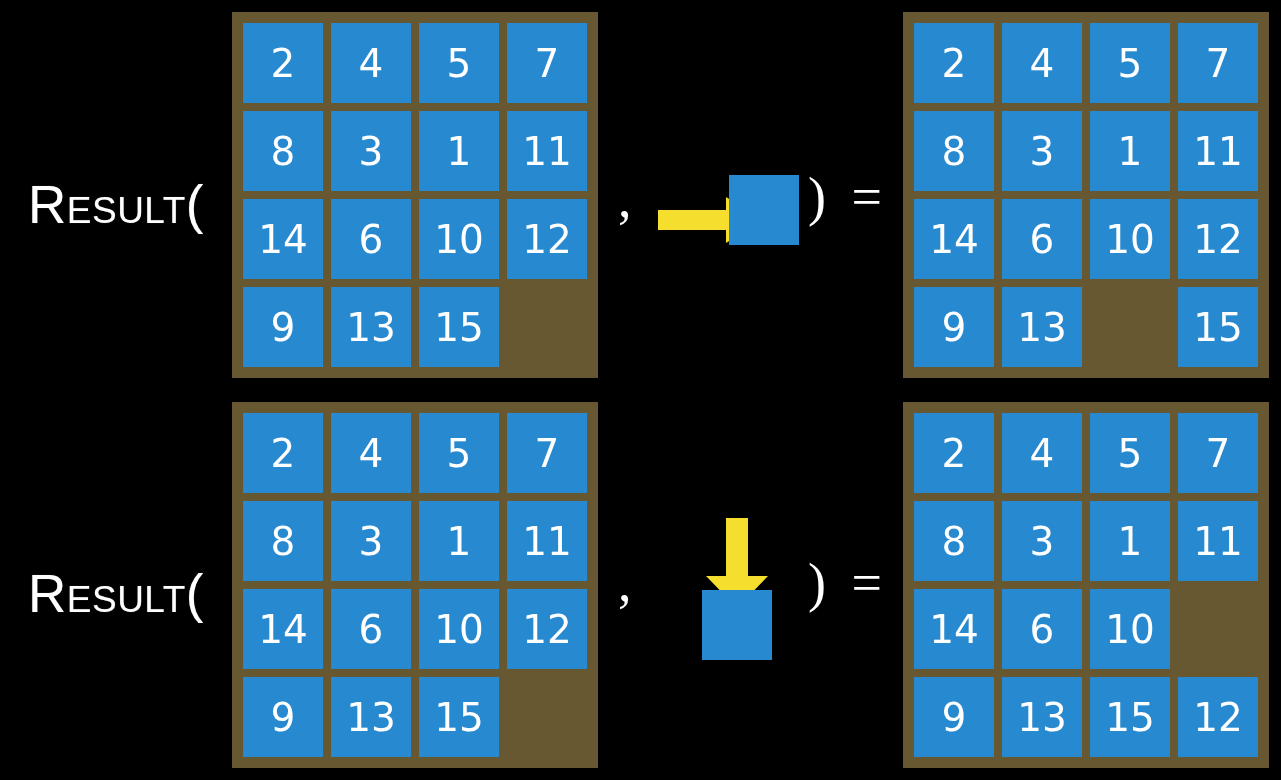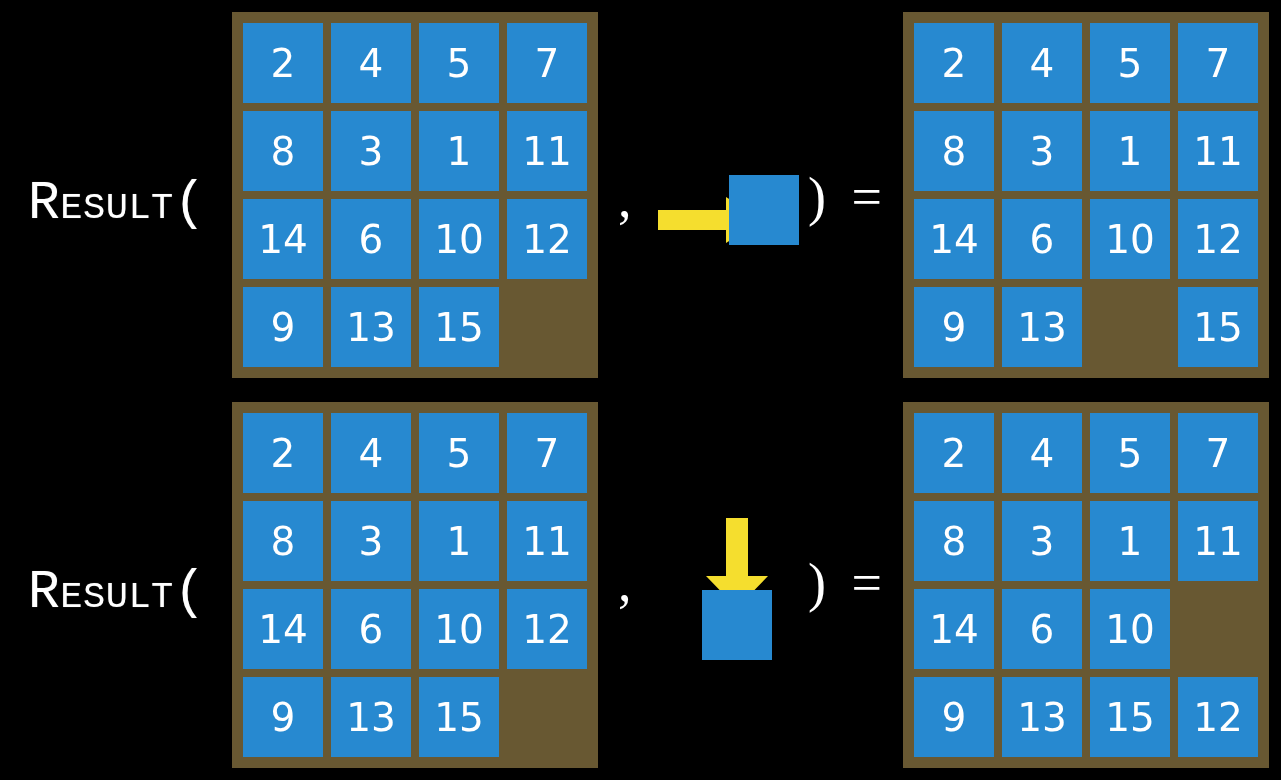--- a/index.html
+++ b/index.html
@@ -22,21 +22,21 @@
     left: 0;
     width: 1281px;
   }
   #row-1 { top: 0px;   height: 392px; }
   #row-2 { top: 392px; height: 388px; }
 
   
   .result-label {
     position: absolute;
     color: #ffffff;
-    font-family: Liberation Mono, monospace;
+    font-family: Liberation Sans, sans-serif;
     font-variant: small-caps;
     font-size: 53px;
     line-height: 1;
     letter-spacing: 0.5px;
     white-space: nowrap;
     text-shadow: 0 0 1px rgba(255,255,255,0.35);
   }
   #row-1 .result-label { left: 28px; top: 178px; }
   #row-2 .result-label { left: 28px; top: 567px; }
 

